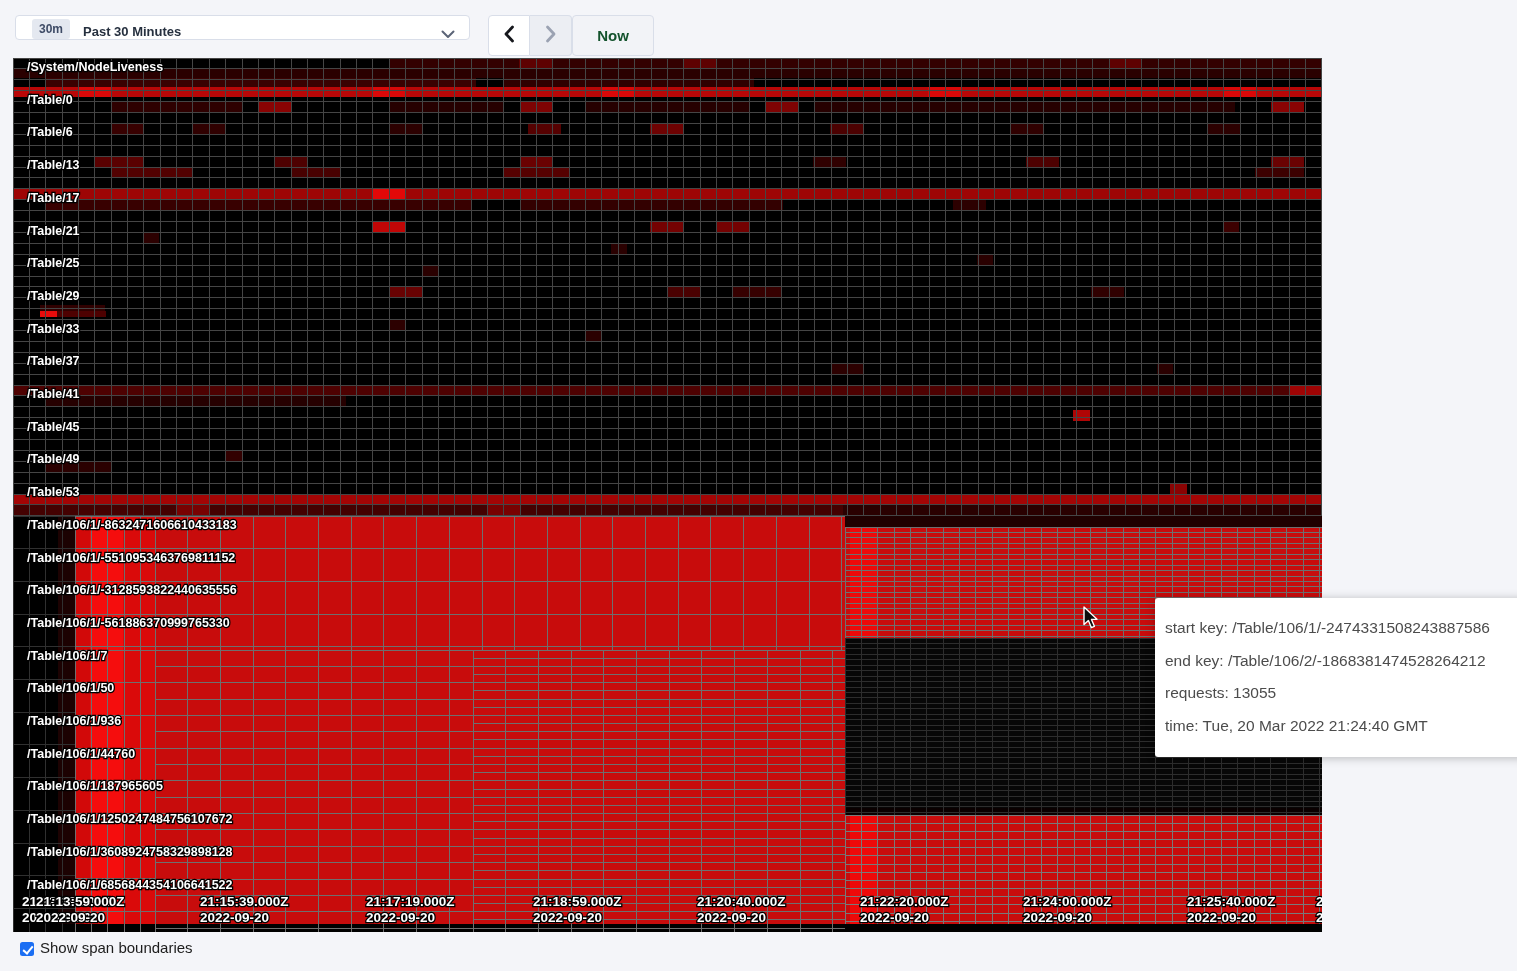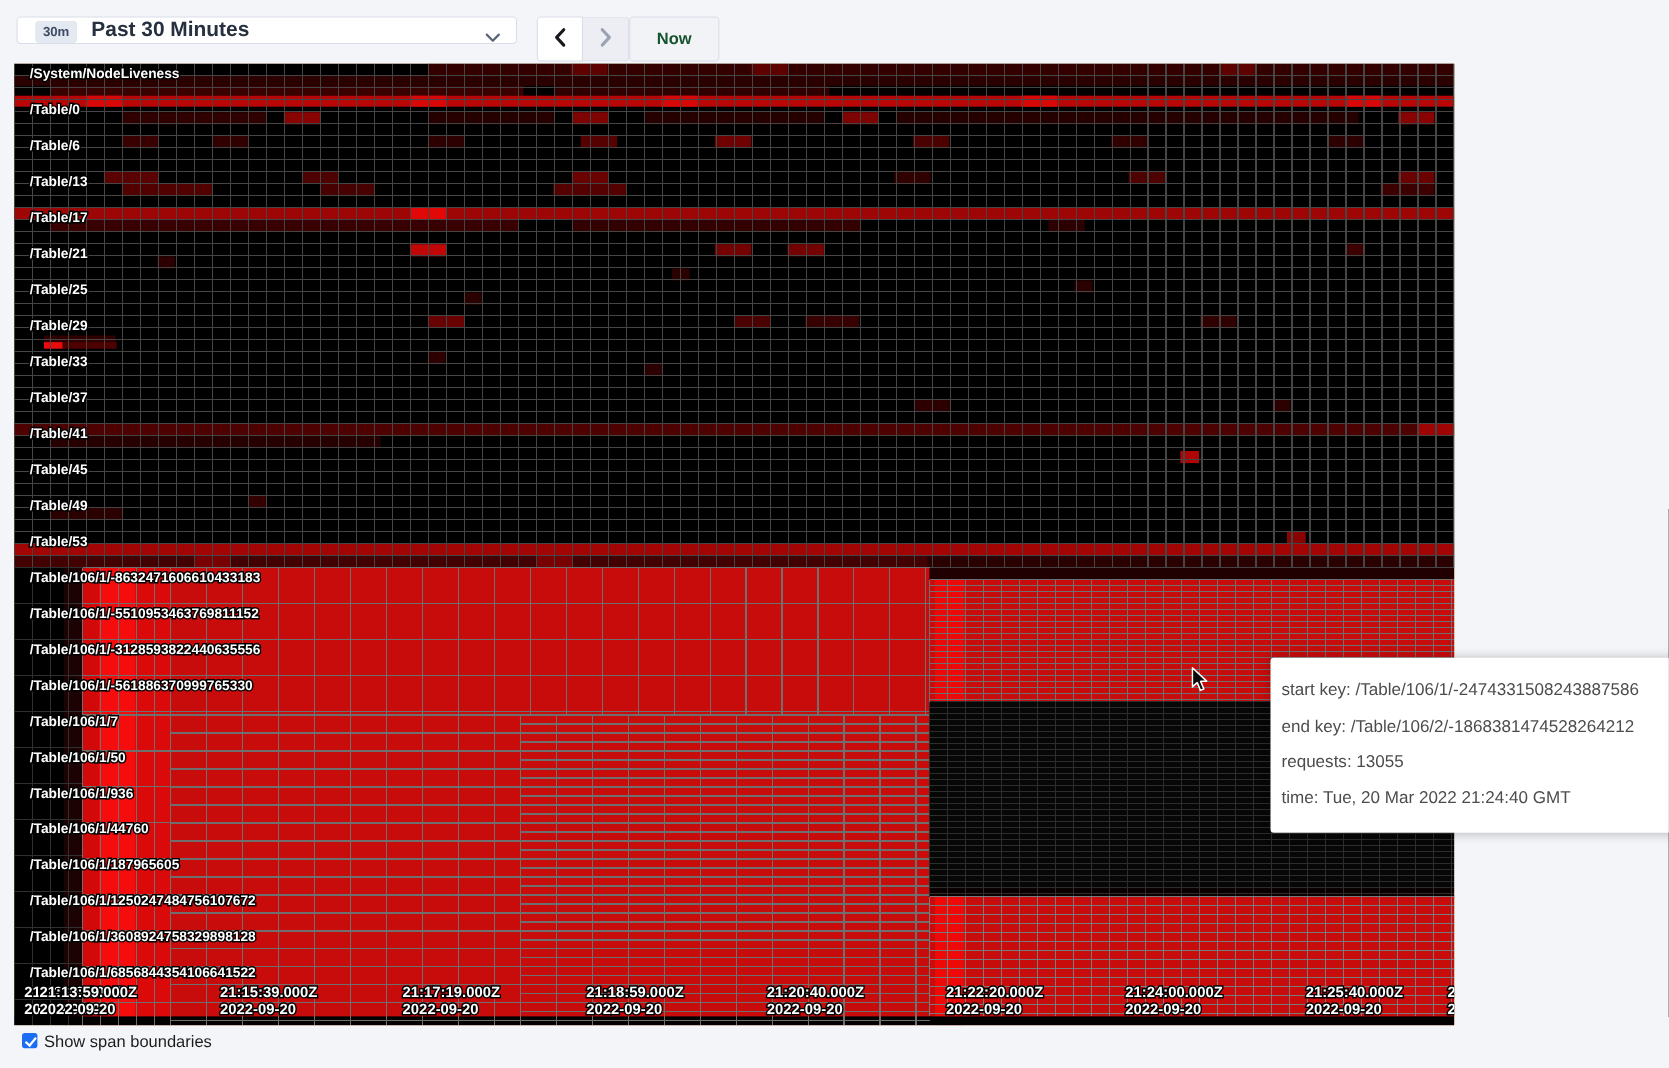--- a/index.html
+++ b/index.html
@@ -11,21 +11,21 @@
   
   .toolbar{position:absolute;left:15px;top:15px;display:flex;align-items:stretch;}
   .dropdown{
     width:455px;height:25px;background:#fff;border:1px solid #d9dee9;border-radius:4px;
     display:flex;align-items:flex-end;padding:0 14px 0 16px;box-sizing:border-box;cursor:pointer;
   }
   .badge{
     background:#e4e8f0;color:#3e4b66;font-size:12px;font-weight:700;
     border-radius:3px;padding:4px 7px;line-height:1;
   }
-  .dd-label{margin-left:13px;font-size:19px;font-weight:600;color:#26303f;flex:1;}
+  .dd-label{margin-left:13px;font-size:13px;font-weight:600;color:#26303f;flex:1;}
   .chevron-down{display:flex;align-items:center;}
   .nav-group{display:flex;margin-left:18px;}
   .nav-btn{
     width:42px;height:41px;box-sizing:border-box;border:1px solid #d9dee9;background:#fff;
     display:flex;align-items:center;justify-content:center;cursor:pointer;padding:0;
   }
   .nav-btn.prev{border-radius:4px 0 0 4px;}
   .nav-btn.next{border-radius:0 4px 4px 0;border-left:none;background:#eceef3;}
   .now-btn{
     margin-left:0;width:82px;height:41px;box-sizing:border-box;
@@ -40,21 +40,21 @@
     position:absolute;left:1155px;top:598px;width:408px;box-sizing:border-box;
     background:#fff;border-radius:3px;box-shadow:0 1px 10px rgba(0,0,0,.25);
     padding:21px 10px 8px 10px;z-index:30;
   }
   .tooltip .tline{
     color:#4c4c4c;font-size:15.5px;margin:0 0 14.5px 0;white-space:nowrap;
   }
   
   .cursor{position:absolute;left:1083px;top:606px;z-index:40;pointer-events:none;}
   
-  .footer{position:absolute;left:14px;top:939px;display:flex;align-items:flex-start;cursor:pointer;}
+  .footer{position:absolute;left:14px;top:939px;display:flex;align-items:flex-end;cursor:pointer;}
   .cbx{
     width:14px;height:14px;background:#1b6ef3;border-radius:2.5px;position:relative;flex:0 0 auto;
   }
   .cbx:after{
     content:"";position:absolute;left:4.5px;top:1.5px;width:4px;height:8px;
     border:solid #fff;border-width:0 2px 2px 0;transform:rotate(40deg);
   }
   .footer span{margin-left:6px;font-size:15px;color:#1c1c1c;}
 </style>
 </head>

